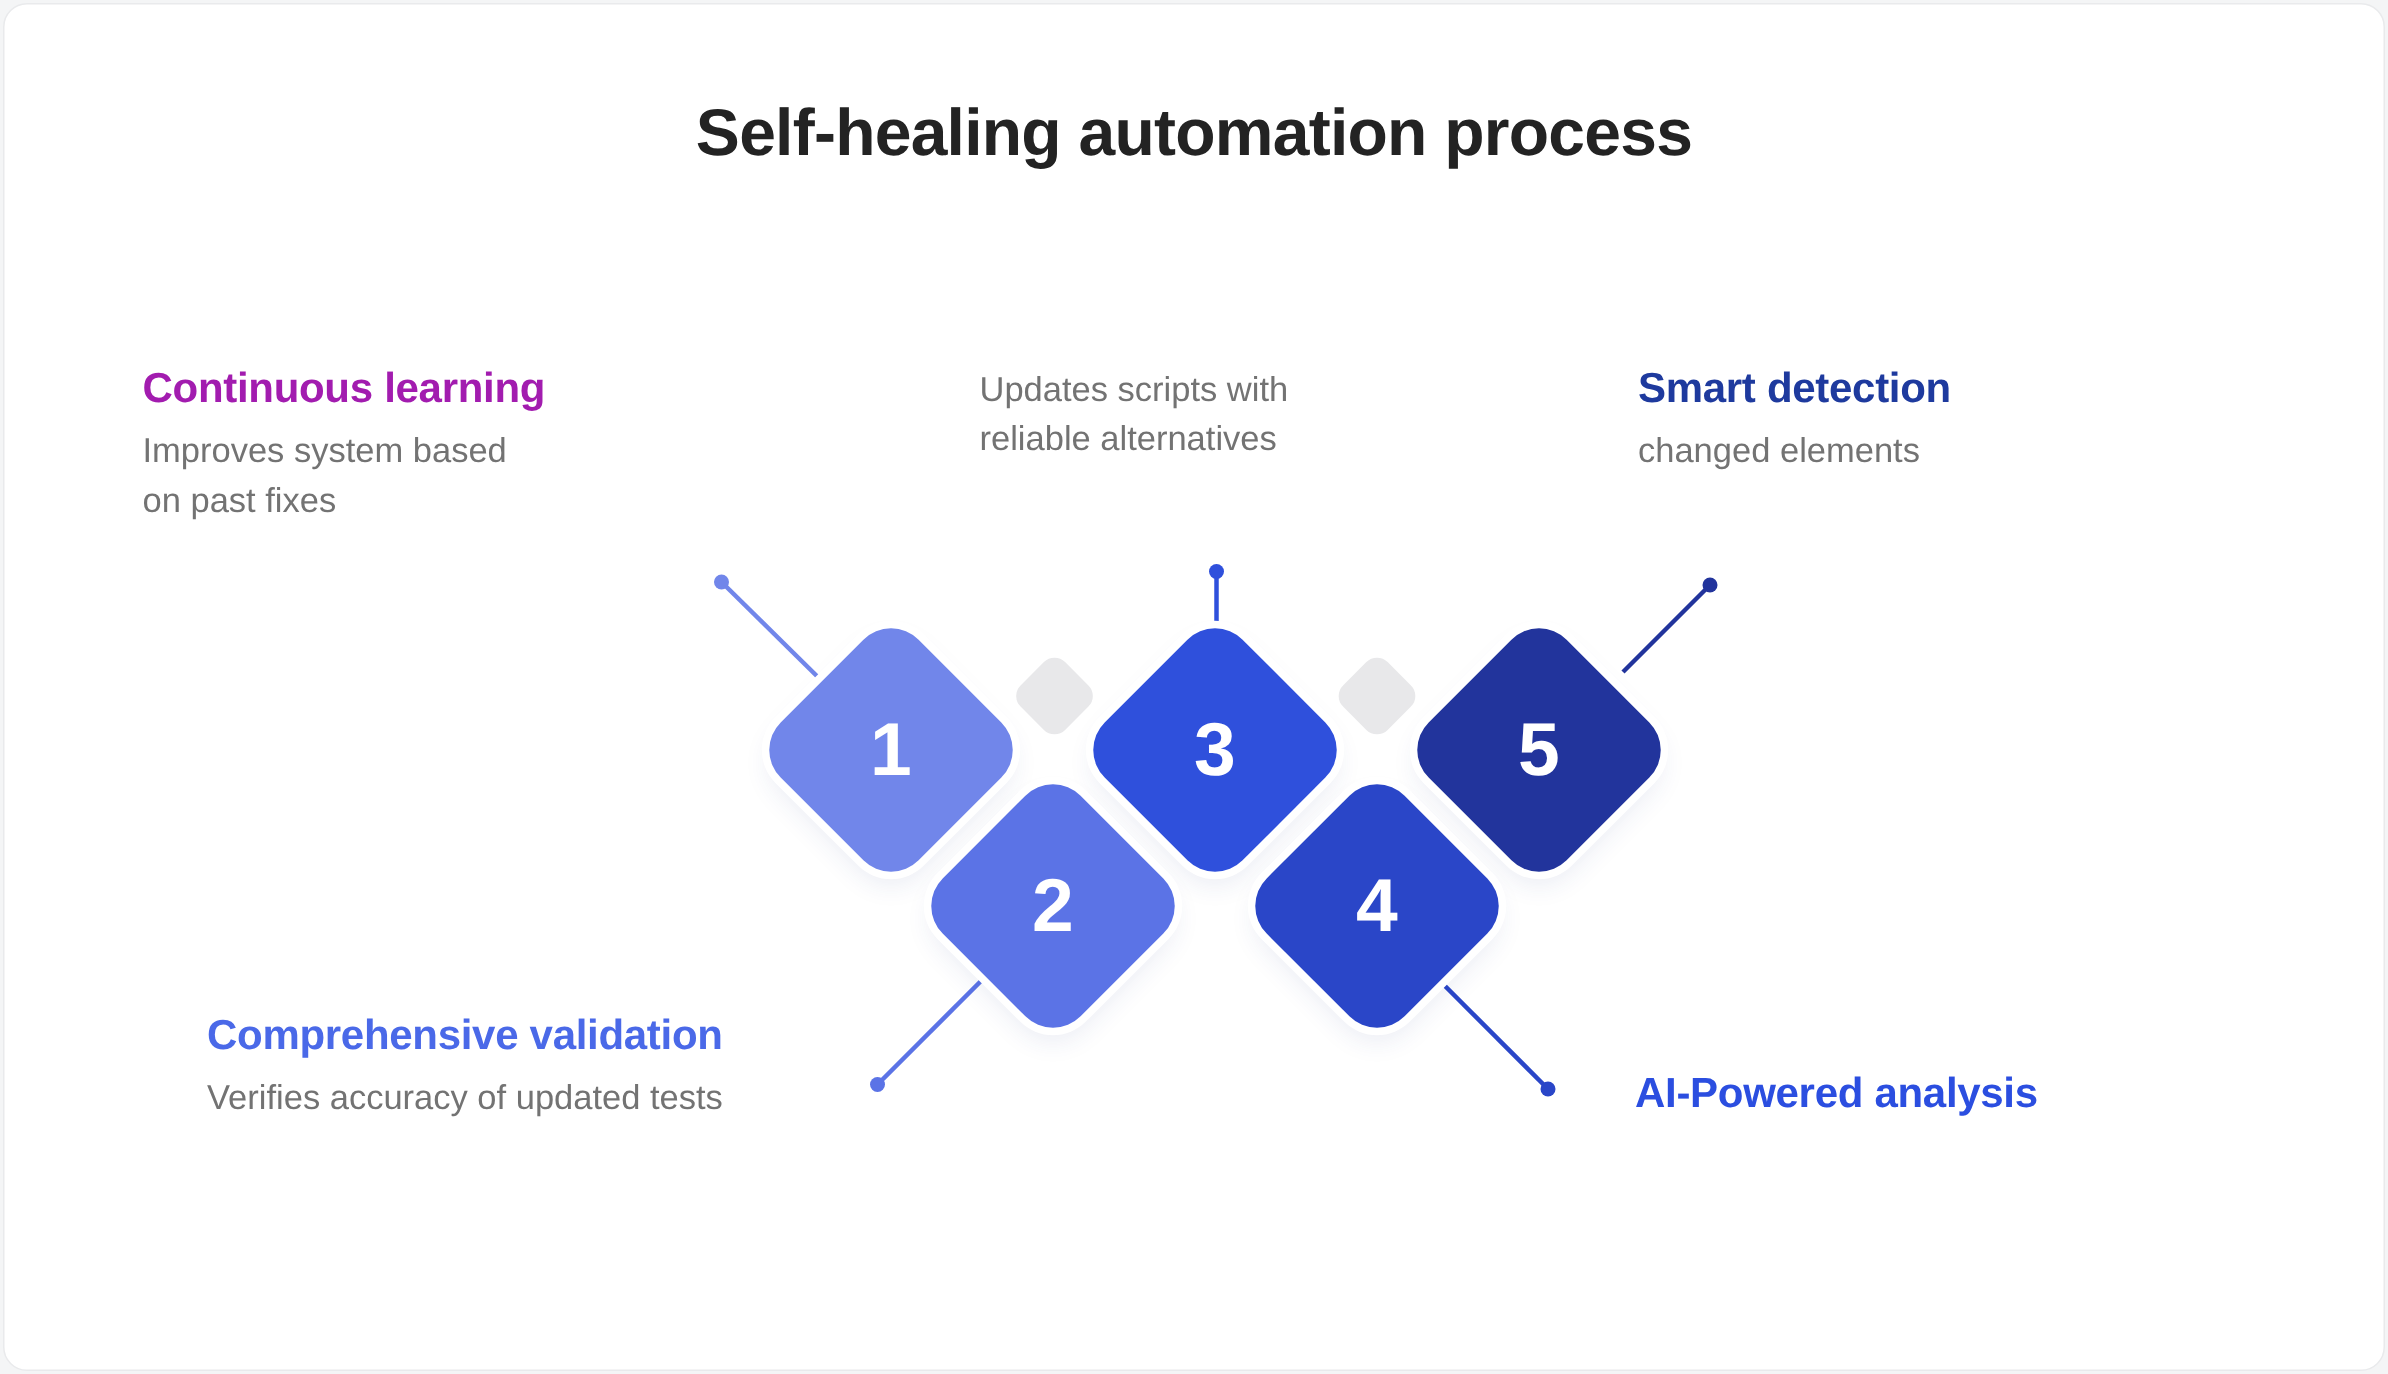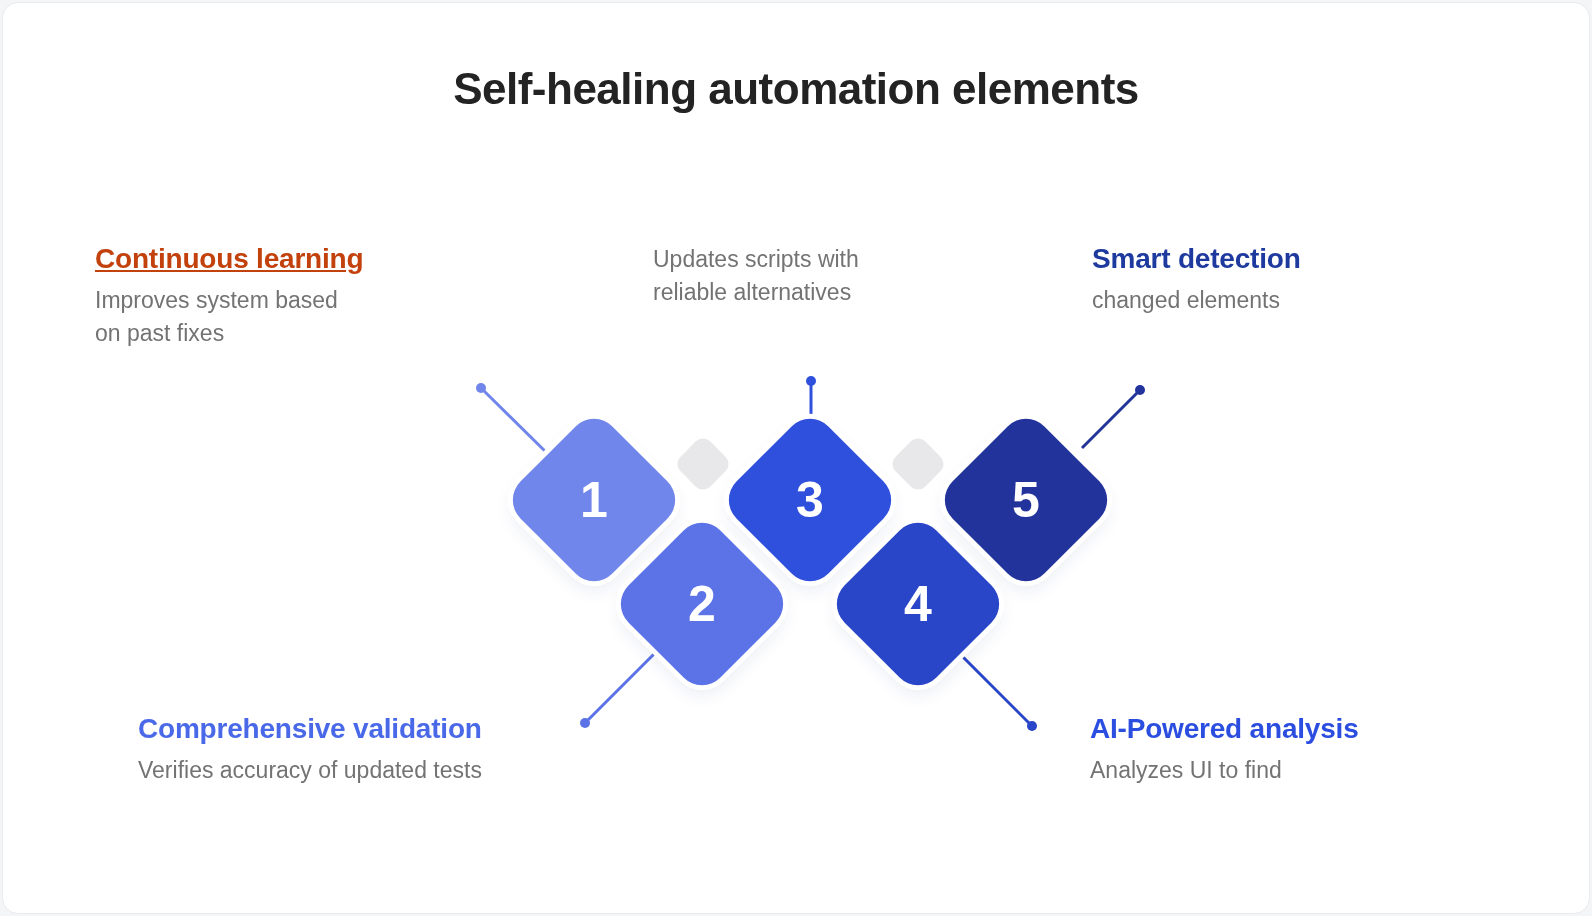--- a/index.html
+++ b/index.html
@@ -39,21 +39,21 @@
   .label-block .desc {
     font-size: 23px;
     line-height: 33px;
     color: #737373;
   }
   .label-block .desc span { display: block; white-space: nowrap; }
 
   .block-1 { left: 95px;  top: 243px; }
   .block-3 { left: 653px; top: 243px; }
   .block-5 { left: 1092px; top: 243px; }
-  .block-2 { left: 138px; top: 713px; }
+  .block-2 { left: 138px; top: 674px; }
   .block-4 { left: 1090px; top: 713px; }
 
   .lines-layer {
     position: absolute;
     left: 0; top: 0;
     width: 1592px; height: 916px;
     z-index: 1;
   }
   .lines-layer line { stroke-width: 3; }
 
@@ -91,21 +91,21 @@
   .d4 { left: 853px; top: 539px; }
   .d5 { left: 961px; top: 435px; }
   .g1 { left: 682px; top: 443px; }
   .g2 { left: 897px; top: 443px; }
 </style>
 </head>
 <body>
 
 <div class="card"></div>
 
-<h1 class="title">Self-healing automation elements</h1>
+<h1 class="title">Self-healing automation process</h1>
 
 <svg class="lines-layer" viewBox="0 0 1592 916" xmlns="http://www.w3.org/2000/svg">
   <g>
     <line x1="552" y1="458" x2="481" y2="388" style="stroke: rgb(113, 134, 234);"></line>
     <circle cx="481" cy="388" r="5" style="fill: rgb(113, 134, 234);"></circle>
   </g>
   <g>
     <line x1="658" y1="650" x2="585" y2="723" style="stroke: rgb(91, 115, 230);"></line>
     <circle cx="585" cy="723" r="5" style="fill: rgb(91, 115, 230);"></circle>
   </g>
@@ -136,21 +136,21 @@
   <span class="num">5</span>
 </div>
 <div class="diamond d-bottom d2" style="background: rgb(91, 115, 230);">
   <span class="num">2</span>
 </div>
 <div class="diamond d-bottom d4" style="background: rgb(42, 70, 200);">
   <span class="num">4</span>
 </div>
 
 <div class="label-block block-1">
-  <h2 style="color: #c2410c; text-decoration: underline;">Continuous learning</h2>
+  <h2 style="color: #a21caf;">Continuous learning</h2>
   <div class="desc">
     <span>Improves system based</span>
     <span>on past fixes</span>
   </div>
 </div>
 
 <div class="label-block block-3">
   <div class="desc">
     <span>Updates scripts with</span>
     <span>reliable alternatives</span>
@@ -168,15 +168,14 @@
   <h2 style="color: rgb(74, 105, 232);">Comprehensive validation</h2>
   <div class="desc">
     <span>Verifies accuracy of updated tests</span>
     <span></span>
   </div>
 </div>
 
 <div class="label-block block-4">
   <h2 style="color: rgb(43, 78, 224);">AI-Powered analysis</h2>
   <div class="desc">
-    <span>Analyzes UI to find</span>
   </div>
 </div>
 
 </body></html>

